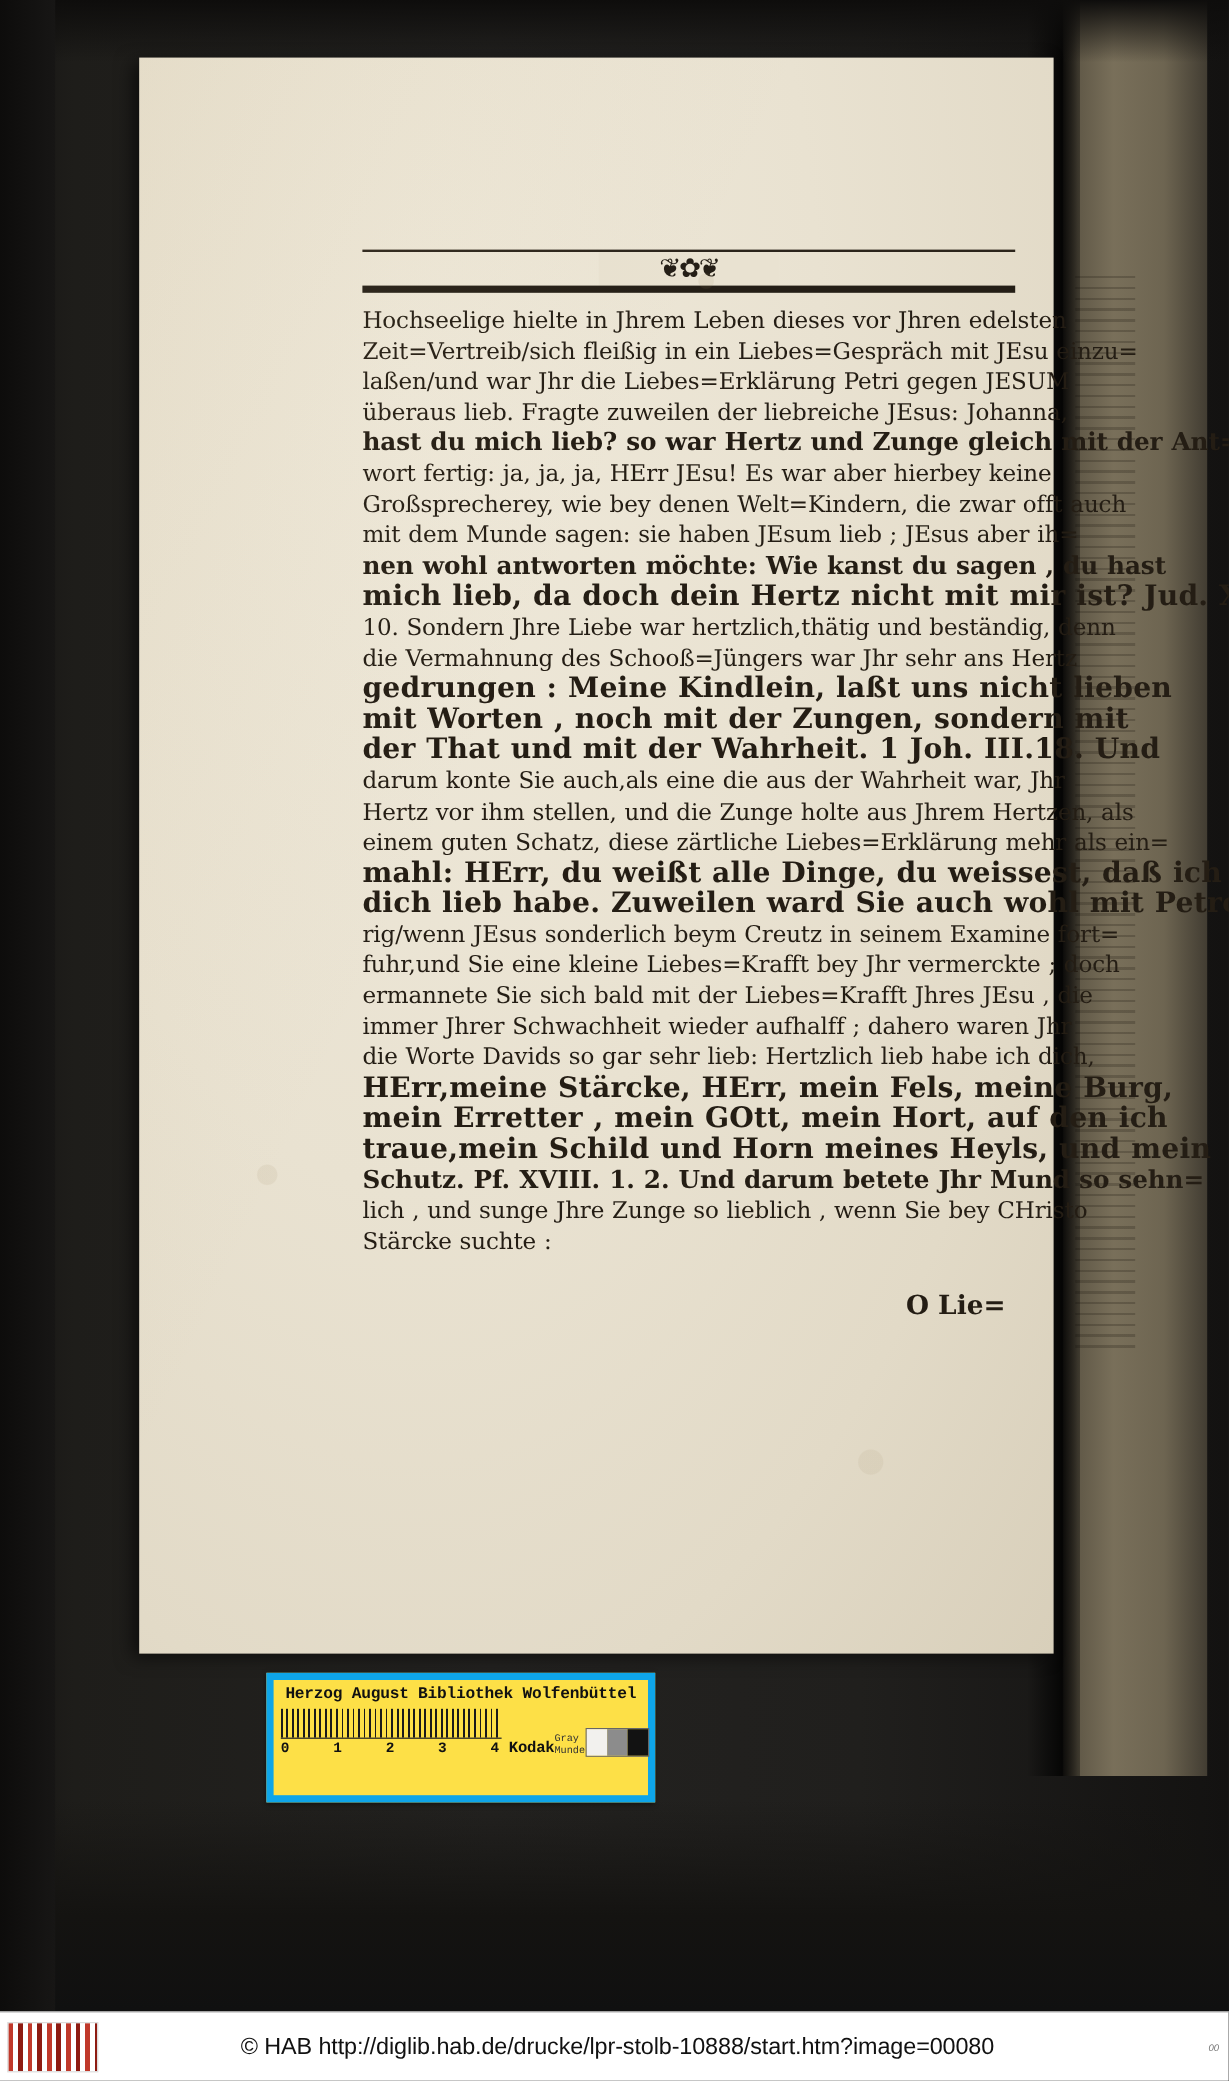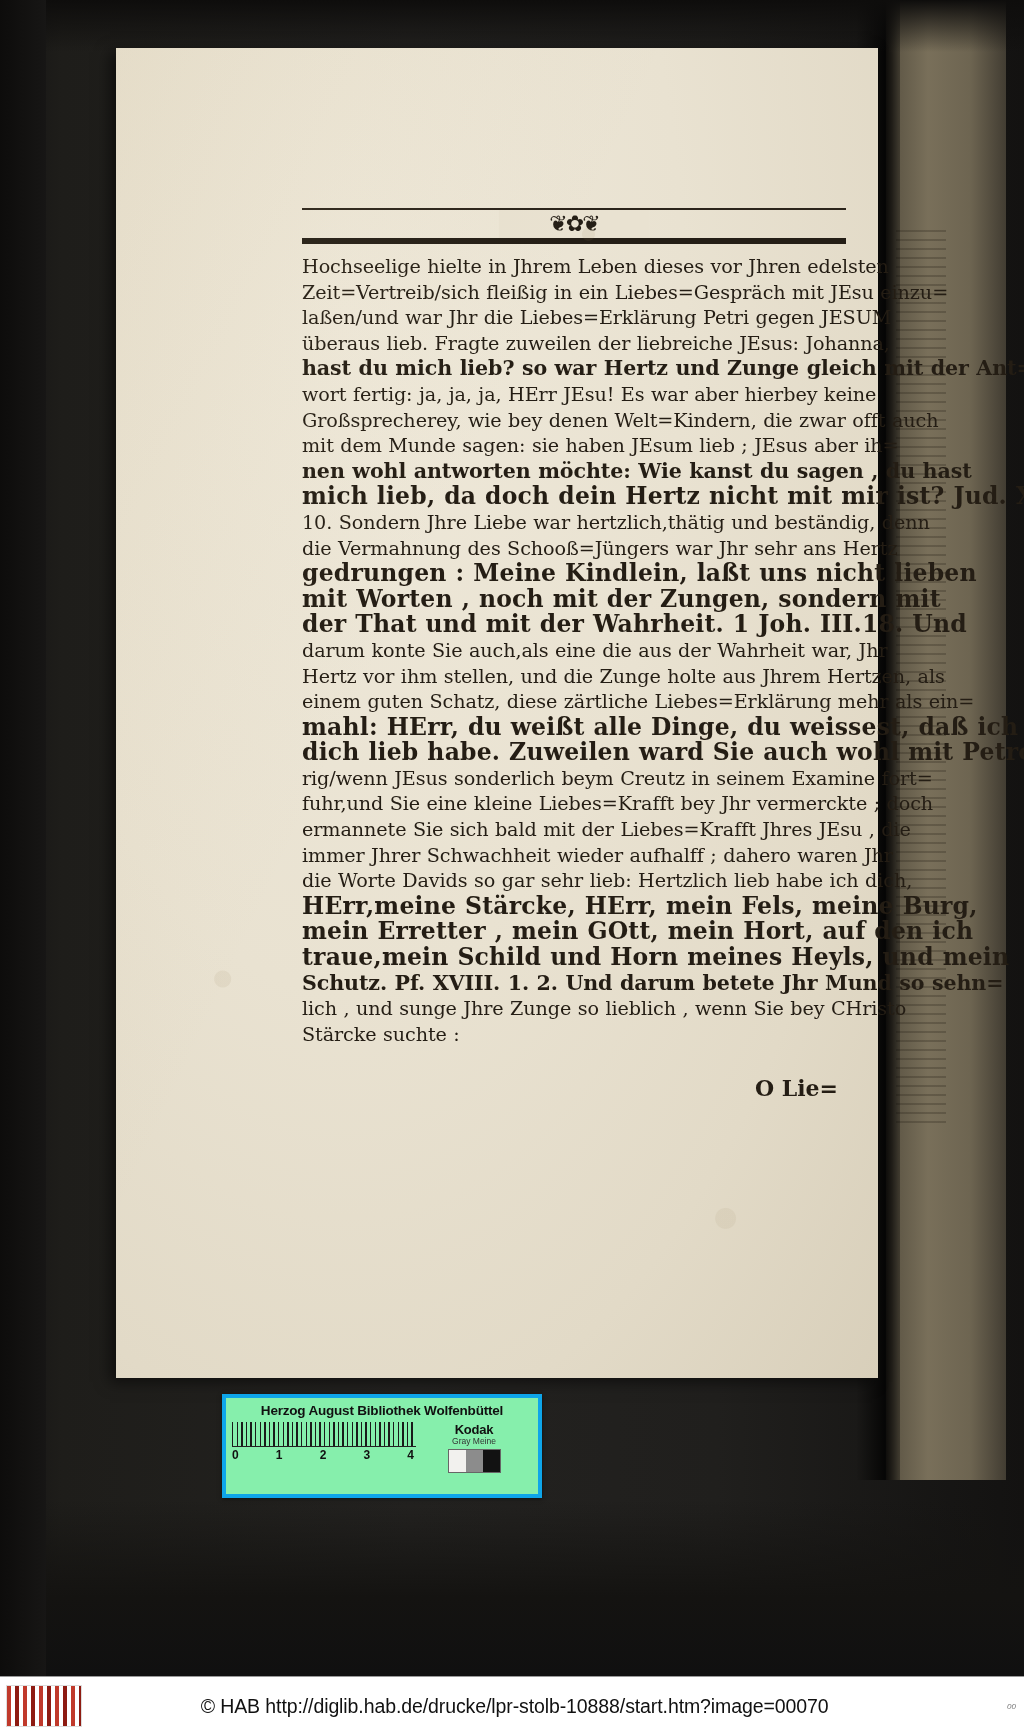--- a/index.html
+++ b/index.html
@@ -150,24 +150,24 @@
     padding-right: 8px;
   }
 
   
   #target-card {
     position: absolute;
     left: 222px;
     top: 1394px;
     width: 312px;
     height: 96px;
-    background: #86efac;
-    border: 4px solid #0ea5e9;
+    background: #fde047;
+    border: 6px solid #0ea5e9;
     box-shadow: 0 1px 4px rgba(0,0,0,.5);
-    font-family: Liberation Sans, sans-serif;
+    font-family: Liberation Mono, monospace;
   }
   #target-title {
     text-align: center;
     font-size: 13.5px;
     font-weight: bold;
     color: #111;
     padding-top: 5px;
     letter-spacing: -0.2px;
   }
   #target-lower {
@@ -183,21 +183,21 @@
     border-bottom: 1px solid #222;
   }
   #ruler-nums {
     display: flex;
     justify-content: space-between;
     font-size: 12px;
     color: #111;
     padding: 1px 2px 0 0;
     font-weight: bold;
   }
-  #kodak-block { width: 104px; display: flex; flex-direction: column; align-items: center; }
+  #kodak-block { width: 104px; display: flex; flex-direction: row; align-items: flex-end; }
   #kodak-word { font-size: 13px; font-weight: bold; color: #111; letter-spacing: -.2px; }
   #kodak-sub { font-size: 8.5px; color: #333; margin-top: -1px; }
   #patches { display: flex; margin-top: 3px; border: 1px solid #666; }
   #patches div { width: 17px; height: 22px; }
 
   
   #footer-bar {
     position: absolute;
     left: 0;
     top: 1676px;
@@ -314,27 +314,27 @@
       <div id="ruler-nums">
         <span>0</span>
         <span>1</span>
         <span>2</span>
         <span>3</span>
         <span>4</span>
       </div>
     </div>
     <div id="kodak-block">
       <div id="kodak-word">Kodak</div>
-      <div id="kodak-sub">Gray Meine</div>
+      <div id="kodak-sub">Gray Munde</div>
       <div id="patches">
         <div style="background:#f2f1ee"></div>
         <div style="background:#8c8c8c"></div>
         <div style="background:#121212"></div>
       </div>
     </div>
   </div>
 </div>
 
 <div id="footer-bar">
   <div id="colorbar"></div>
-  <div id="footer-text">© HAB  http://diglib.hab.de/drucke/lpr-stolb-10888/start.htm?image=00070</div>
+  <div id="footer-text">© HAB  http://diglib.hab.de/drucke/lpr-stolb-10888/start.htm?image=00080</div>
   <div id="footer-right">00</div>
 </div>
 
 </body></html>

